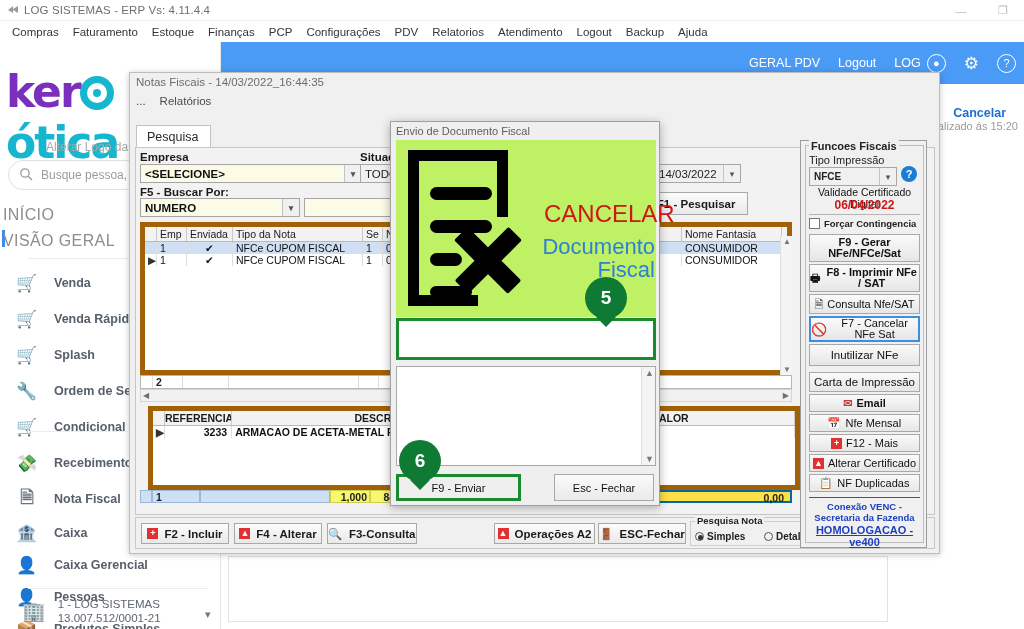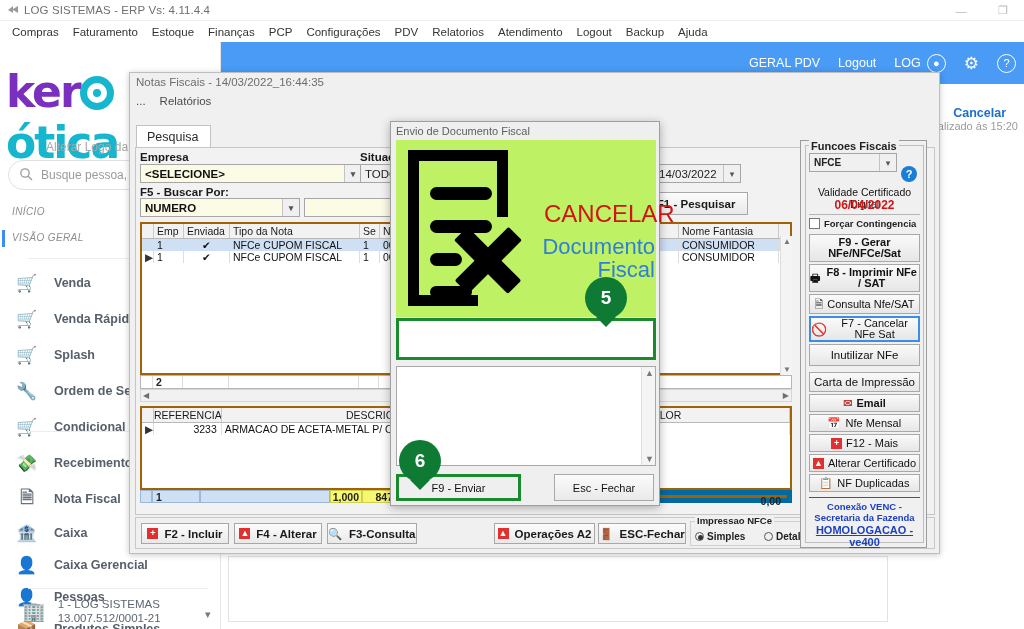--- a/index.html
+++ b/index.html
@@ -52,21 +52,21 @@
     display:inline-block; width:34px;height:34px;border-radius:50%;
     border:7px solid #17b6cf; vertical-align:-3px; position:relative;
   }
   #logo .ring:after{content:"";position:absolute;left:6px;top:6px;width:8px;height:8px;border-radius:50%;background:#17b6cf;}
   #alterar-logo{ position:absolute; left:46px; top:98px; font-size:12px; color:#a8a8a8;}
   #searchbox{
     position:absolute; left:8px; top:118px; width:205px; height:30px;
     border:1px solid #e0e0e0; border-radius:16px; display:flex; align-items:center; padding-left:10px; gap:8px;
     color:#9b9b9b; font-size:12px;
   }
-  .sb-sec{ position:absolute; left:12px; font-size:10px; color:#8d8d8d; letter-spacing:.4px;font-style:italic;}
+  .sb-sec{ position:absolute; left:3px; font-size:16px; color:#8d8d8d; letter-spacing:.4px;}
   #sec-inicio{ top:164px; }
   #sec-visao{ top:190px; color:#8d8d8d; }
   #visao-bar{ position:absolute; left:2px; top:188px; width:3px; height:17px; background:#3b8ef0;}
   #sb-divider{ position:absolute; left:28px; top:216px; width:180px; border-top:1px solid #ececec;}
   .nav-item{
     position:absolute; left:14px; width:200px; height:38px; display:flex; align-items:center; gap:14px;
     color:#57606a; font-size:12.5px; font-weight:bold;
   }
   .nav-item .ic{ width:26px; height:24px; display:flex;align-items:center;justify-content:center; font-size:17px; color:#6a7480;}
   #sb-divider2{ position:absolute; left:28px; top:389px; width:180px; border-top:1px solid #ececec;}
@@ -106,21 +106,21 @@
     margin-left:auto; width:17px; height:17px; background:#f0f0f0; border-left:1px solid #c3c3c3;
     display:flex; align-items:center; justify-content:center; color:#555; font-size:9px;
   }
   .fld-plain{
     background:#f0f0f0; border:1px solid #a6a6a6; height:19px;
     display:flex; align-items:center; padding-left:4px; font-size:11.5px; color:#222;
   }
   .group-box{ border:1px solid #cfcfcf; }
 
   
-  .grid{ background:#fff; border:2px solid #a16207; overflow:hidden; }
+  .grid{ background:#fff; border:5px solid #a16207; overflow:hidden; }
   .grid-head{ display:flex; background:#f2f2f2; border-bottom:1px solid #b9b9b9; height:15px; font-size:10.5px; color:#1a1a1a;}
   .grid-head div{ border-right:1px solid #c9c9c9; padding-left:3px; line-height:14px; overflow:hidden; white-space:nowrap;}
   .grid-row{ display:flex; height:12px; font-size:10.5px; color:#111; }
   .grid-row div{ border-right:1px solid #dedede; padding-left:3px; line-height:12px; overflow:hidden; white-space:nowrap;}
   .grid-row.sel{ background:#cfe0f5; }
 
   .btn{
     background:linear-gradient(#fcfcfc,#e9e9e9); border:1px solid #a8a8a8;
     display:flex; align-items:center; justify-content:center; gap:6px;
     font-size:11.5px; color:#1a1a1a; font-weight:bold; white-space:nowrap;
@@ -417,47 +417,47 @@
       <div style="width:47px;border-right:1px solid #ddd"></div>
       <div style="width:46px;border-right:1px solid #ddd"></div>
       <div style="flex:1"></div>
     </div>
 
     <div style="position:absolute;left:4px;top:241px;width:652px;height:13px;background:#f1f1f1;border:1px solid #d6d6d6;display:flex;align-items:center;justify-content:space-between;padding:0 2px;color:#6f6f6f;font-size:8px;">
       <span>◀</span>
       <span>▶</span>
     </div>
 
-    <div class="grid" style="position:absolute;left:4px;top:258px;width:652px;height:84px;">
+    <div class="grid" style="position:absolute;left:12px;top:258px;width:652px;height:84px;font-weight:bold;">
       <div class="grid-head">
         <div style="width:12px"></div>
         <div style="width:68px;text-align:center;padding-left:0">REFERENCIA</div>
         <div style="width:313px;text-align:center;padding-left:0">DESCRICAO</div>
         <div style="width:110px;padding-left:6px">DATA VENC.</div>
         <div style="width:147px;padding-right:6px">VALOR</div>
       </div>
       <div class="grid-row">
         <div style="width:12px;color:#333">▶</div>
         <div style="width:68px;text-align:right;padding-right:4px">3233</div>
         <div style="width:313px">ARMACAO DE ACETA-METAL P/ OCULOS JISO</div>
         <div style="width:110px"></div>
         <div style="width:147px"></div>
       </div>
     </div>
 
     <div style="position:absolute;left:4px;top:342px;width:652px;height:13px;display:flex;font-size:10.5px;font-weight:bold;">
       <div style="width:12px;background:#cfe0f5;border:1px solid #9bb8d8;"></div>
       <div style="width:48px;background:#cfe0f5;border:1px solid #9bb8d8;padding-left:3px;">1</div>
       <div style="width:130px;background:#cfe0f5;border:1px solid #9bb8d8;"></div>
-      <div style="width:32px;background:#f7f770;border:1px solid #cfcf50;text-align:right;padding-right:2px;">1,000</div>
+      <div style="width:40px;background:#f7f770;border:1px solid #cfcf50;text-align:right;padding-right:2px;">1,000</div>
       <div style="width:72px;background:#f7f770;border:1px solid #cfcf50;text-align:right;padding-right:2px;">847,500000</div>
       <div style="width:98px;background:#f7f770;border:1px solid #cfcf50;text-align:right;padding-right:2px;">847,500</div>
       <div style="width:26px;background:#fff;border:1px solid #c9c9c9;"></div>
       <div style="width:38px;background:#f7f770;border:1px solid #cfcf50;text-align:right;padding-right:2px;">0</div>
-      <div style="flex:1;background:#a16207;border:5px solid #0369a1;text-align:right;padding-right:6px;">0,00</div>
+      <div style="flex:1;background:#fde047;border:2px solid #0369a1;text-align:right;padding-right:6px;">0,00</div>
     </div>
   </div>
 
   <div style="position:absolute;left:5px;top:444px;width:800px;height:32px;background:#f0f0f0;border:1px solid #c8c8c8;">
     <div class="btn" style="position:absolute;left:5px;top:5px;width:88px;height:21px;">
       <span class="sq red">+</span>
       <span>F2 - Incluir</span>
     </div>
     <div class="btn" style="position:absolute;left:98px;top:5px;width:88px;height:21px;">
       <span class="sq red">▲</span>
@@ -469,41 +469,41 @@
     </div>
     <div class="btn" style="position:absolute;left:358px;top:5px;width:101px;height:21px;">
       <span class="sq red">▲</span>
       <span>Operações A2</span>
     </div>
     <div class="btn" style="position:absolute;left:462px;top:5px;width:88px;height:21px;">
       <span>🚪</span>
       <span>ESC-Fechar</span>
     </div>
     <div class="group-box" style="position:absolute;left:554px;top:3px;width:155px;height:25px;">
-      <div style="position:absolute;left:4px;top:-7px;background:#f0f0f0;padding:0 2px;font-size:9.5px;font-weight:bold;">Impressao NFCe</div>
+      <div style="position:absolute;left:4px;top:-7px;background:#f0f0f0;padding:0 2px;font-size:9.5px;font-weight:bold;">Pesquisa Nota</div>
       <label style="position:absolute;left:4px;top:9px;display:flex;gap:3px;align-items:center;font-size:10px;font-weight:bold;">
         <span style="width:9px;height:9px;border-radius:50%;border:1px solid #555;display:inline-block;position:relative;">
             <span style="position:absolute;left:2px;top:2px;width:5px;height:5px;border-radius:50%;background:#333;"></span>
           </span>
         <span>Simples</span>
       </label>
       <label style="position:absolute;left:73px;top:9px;display:flex;gap:3px;align-items:center;font-size:10px;font-weight:bold;">
         <span style="width:9px;height:9px;border-radius:50%;border:1px solid #555;display:inline-block;"></span>
         <span>Detalhada</span>
       </label>
     </div>
   </div>
 </div>
 
 <div id="fiscal">
   <div style="position:absolute;left:4px;top:4px;width:119px;height:398px;border:1px solid #bdbdbd;"></div>
   <div class="ttl" style="left:8px;top:-1px;background:#f0f0f0;padding:0 2px;">Funcoes Fiscais</div>
 
   <div style="position:absolute;left:8px;top:13px;font-size:11px;">Tipo Impressão</div>
-  <div class="fld-plain" style="position:absolute;left:8px;top:12px;width:88px;">
+  <div class="fld-plain" style="position:absolute;left:8px;top:26px;width:88px;">
     <span style="font-weight:bold;font-size:10px;">NFCE</span>
     <span class="combo-arrow">▾</span>
   </div>
   <div style="position:absolute;left:100px;top:25px;width:16px;height:16px;border-radius:50%;background:#1b7ed6;color:#fff;font-size:11px;font-weight:bold;display:flex;align-items:center;justify-content:center;">?</div>
 
   <div style="position:absolute;left:5px;top:45px;width:117px;text-align:center;font-size:10.5px;color:#111;">Validade Certificado Digital</div>
   <div style="position:absolute;left:5px;top:57px;width:117px;text-align:center;font-size:12px;font-weight:bold;color:#d01515;">06/04/2022</div>
   <div style="position:absolute;left:8px;top:73px;width:111px;border-top:1px solid #b5b5b5;"></div>
 
   <label style="position:absolute;left:8px;top:77px;display:flex;gap:4px;align-items:center;font-size:9.5px;font-weight:bold;">

